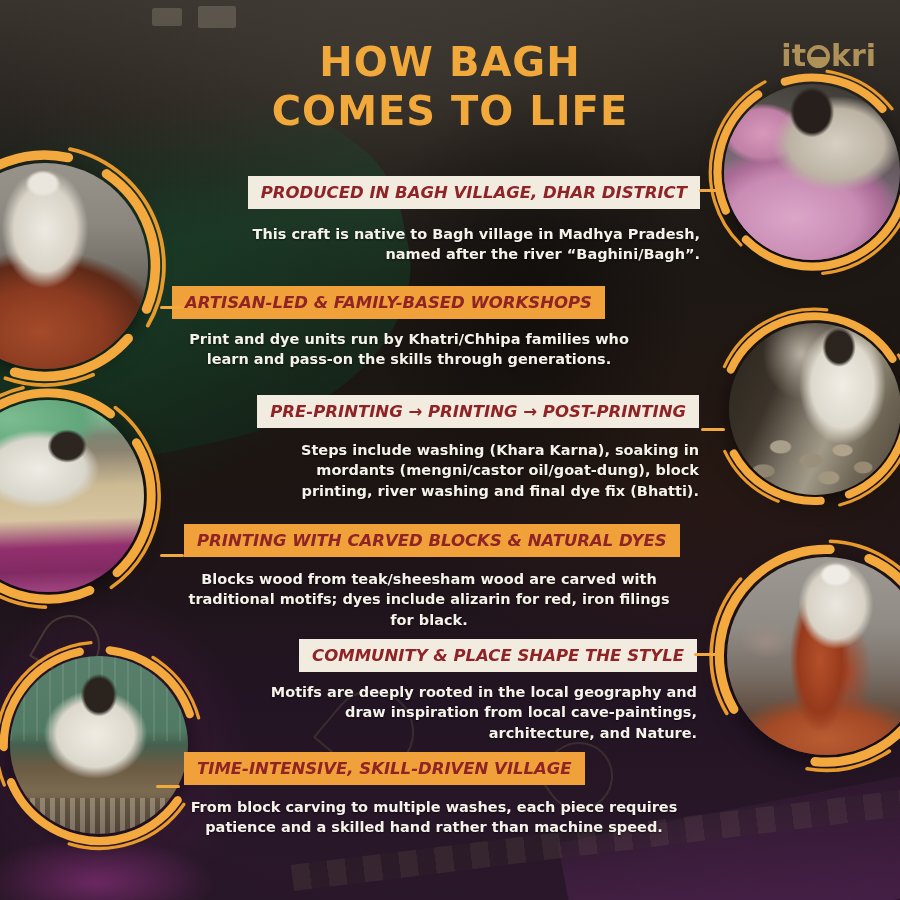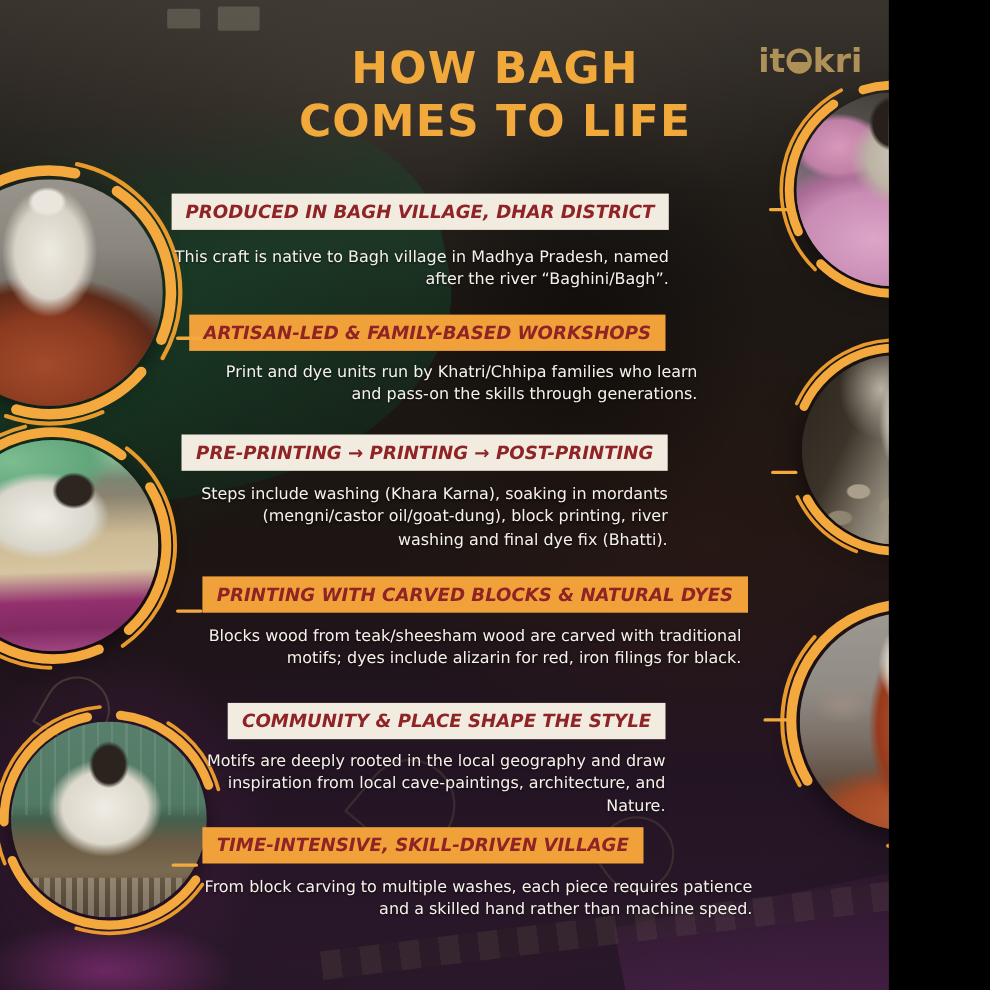--- a/index.html
+++ b/index.html
@@ -1,17 +1,17 @@
 <!DOCTYPE html>
 <html><head>
 <meta charset="utf-8">
 <style>
   html,body{margin:0;padding:0;background:#000;}
   .canvas{
-    position:relative;width:808px;height:900px;overflow:hidden;
+    position:relative;width:900px;height:900px;overflow:hidden;
     font-family:"DejaVu Sans","Liberation Sans",sans-serif;
     background:
       radial-gradient(420px 300px at 6% 34%, rgba(22,68,42,.50), transparent 70%),
       radial-gradient(520px 280px at 42% 8%, rgba(66,60,52,.55), transparent 72%),
       radial-gradient(420px 320px at 80% 55%, rgba(60,30,22,.30), transparent 70%),
       linear-gradient(180deg,#211d1a 0%,#1d1814 30%,#1c1511 52%,#231423 78%,#2a182a 100%);
   }
   .bg{position:absolute;inset:0;z-index:0;}
   .wall{position:absolute;left:0;top:0;width:900px;height:250px;
     background:linear-gradient(180deg, rgba(86,80,70,.45), rgba(42,38,33,.18) 70%, transparent);}
@@ -43,24 +43,24 @@
   .title span{display:block;}
 
   .logo{position:absolute;z-index:3;right:24px;top:38px;color:#AE9059;font-size:30px;font-weight:700;letter-spacing:0;}
   .logo-o{display:inline-block;width:15px;height:15px;border-radius:50%;border:4px solid #AE9059;
     background:linear-gradient(0deg,#AE9059 46%,transparent 46%);vertical-align:-2px;margin:0 1px;}
 
   .banner{position:absolute;z-index:3;padding:7px 13px;white-space:nowrap;
     font-style:italic;font-weight:700;font-size:16.5px;color:#8F2326;}
   .banner.cream{background:#F1ECDF;text-align:center;}
   .banner.orange{background:#F1A13A;}
-  .body-text{position:absolute;z-index:3;font-weight:400;font-size:14.5px;line-height:1.4;color:#F5F2EA;
+  .body-text{position:absolute;z-index:3;font-weight:700;font-size:14.5px;line-height:1.4;color:#F5F2EA;
     text-shadow:0 1px 2px rgba(0,0,0,.6);}
   .al-right{text-align:right;}
-  .al-left{text-align:right;}
+  .al-left{text-align:center;}
 
   .s1-banner{right:200px;top:176px;}
   .s1-body{right:200px;top:224px;width:475px;}
   .s2-banner{left:172px;top:286px;}
   .s2-body{left:184px;top:329px;width:450px;}
   .s3-banner{right:201px;top:395px;}
   .s3-body{right:201px;top:440px;width:425px;}
   .s4-banner{left:184px;top:524px;}
   .s4-body{left:184px;top:569px;width:490px;}
   .s5-banner{right:203px;top:639px;margin-left:16px;}

